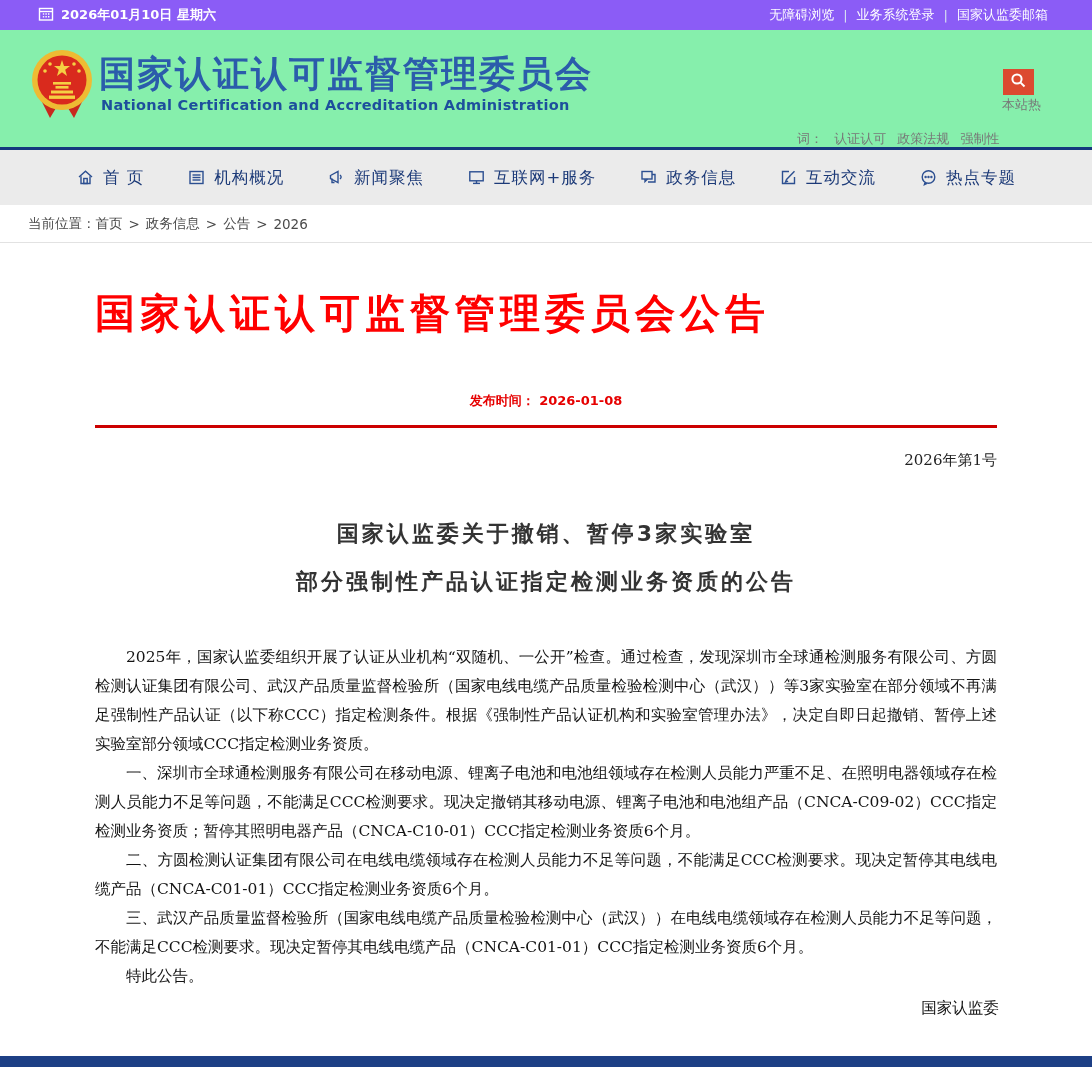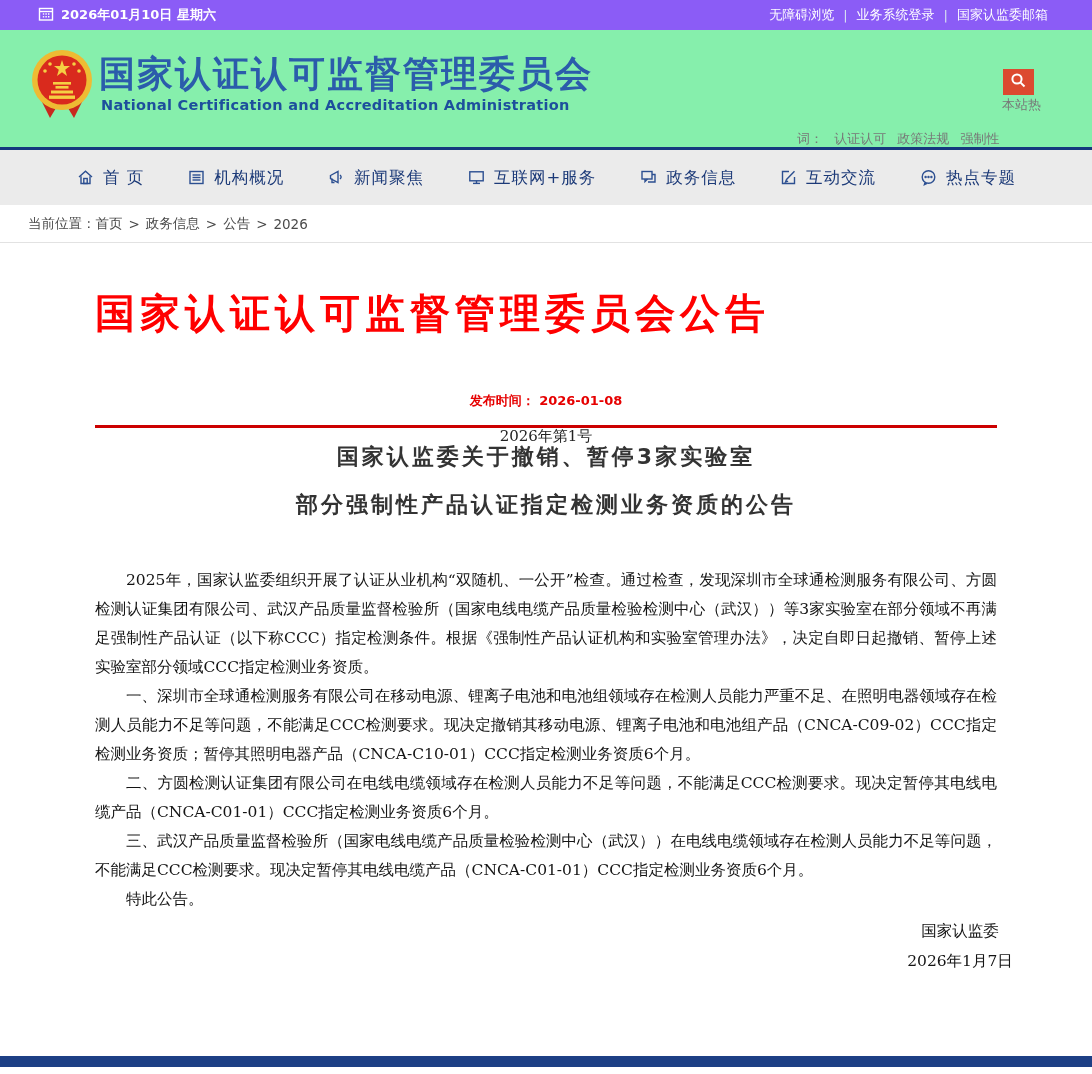--- a/index.html
+++ b/index.html
@@ -51,25 +51,25 @@
   .crumb-sep { margin:0 6px; color:#4a4a4a; }
 
   
   .main { height:813px; overflow:hidden; background:#fff; }
   .content { width:902px; margin:0 auto; }
   .doc-title { margin-top:48px; text-align:left; font-size:40px; line-height:44px;
                font-weight:bold; color:#ff0000; letter-spacing:5px; white-space:nowrap; }
   .publish { margin-top:58px; text-align:center; font-size:13px; line-height:15px;
              font-weight:bold; color:#e60000; }
   .red-line { margin-top:17px; height:3px; background:#cc0000; }
-  .issue { text-align:center; font-size:15px; line-height:16px;
+  .issue { margin-top:24px; text-align:right; font-size:15px; line-height:16px;
            color:#222; font-family:"DejaVu Serif","Liberation Serif",serif; }
   .subtitle { text-align:center; font-size:22px; line-height:26px; font-weight:bold;
               color:#333; letter-spacing:3px; }
-  .subtitle-1 { }
+  .subtitle-1 { margin-top:53px; }
   .subtitle-2 { margin-top:22px; }
   .body-text { margin-top:48px; font-family:"DejaVu Serif","Liberation Serif",serif;
                font-size:15.5px; color:#141414; line-height:29px; text-align:justify; }
   .body-text p { text-indent:2em; }
   .signature { margin-top:2px; width:200px; margin-left:auto; margin-right:-63px;
                text-align:center; font-family:"DejaVu Serif","Liberation Serif",serif;
                font-size:15.5px; line-height:30px; color:#141414; }
 
   
   .footer { height:18px; background:#fff; }
@@ -240,20 +240,19 @@
     <div class="subtitle subtitle-2">部分强制性产品认证指定检测业务资质的公告</div>
     <div class="body-text">
       <p>2025年，国家认监委组织开展了认证从业机构“双随机、一公开”检查。通过检查，发现深圳市全球通检测服务有限公司、方圆检测认证集团有限公司、武汉产品质量监督检验所（国家电线电缆产品质量检验检测中心（武汉））等3家实验室在部分领域不再满足强制性产品认证（以下称CCC）指定检测条件。根据《强制性产品认证机构和实验室管理办法》，决定自即日起撤销、暂停上述实验室部分领域CCC指定检测业务资质。</p>
       <p>一、深圳市全球通检测服务有限公司在移动电源、锂离子电池和电池组领域存在检测人员能力严重不足、在照明电器领域存在检测人员能力不足等问题，不能满足CCC检测要求。现决定撤销其移动电源、锂离子电池和电池组产品（CNCA-C09-02）CCC指定检测业务资质；暂停其照明电器产品（CNCA-C10-01）CCC指定检测业务资质6个月。</p>
       <p>二、方圆检测认证集团有限公司在电线电缆领域存在检测人员能力不足等问题，不能满足CCC检测要求。现决定暂停其电线电缆产品（CNCA-C01-01）CCC指定检测业务资质6个月。</p>
       <p>三、武汉产品质量监督检验所（国家电线电缆产品质量检验检测中心（武汉））在电线电缆领域存在检测人员能力不足等问题，不能满足CCC检测要求。现决定暂停其电线电缆产品（CNCA-C01-01）CCC指定检测业务资质6个月。</p>
       <p>特此公告。</p>
     </div>
     <div class="signature">
       <div>国家认监委</div>
-      <div>2026年1月7日</div>
     </div>
   </div>
 </div>
 
 <div class="footer">
   <div class="footer-bar"></div>
 </div>
 
 </body></html>

